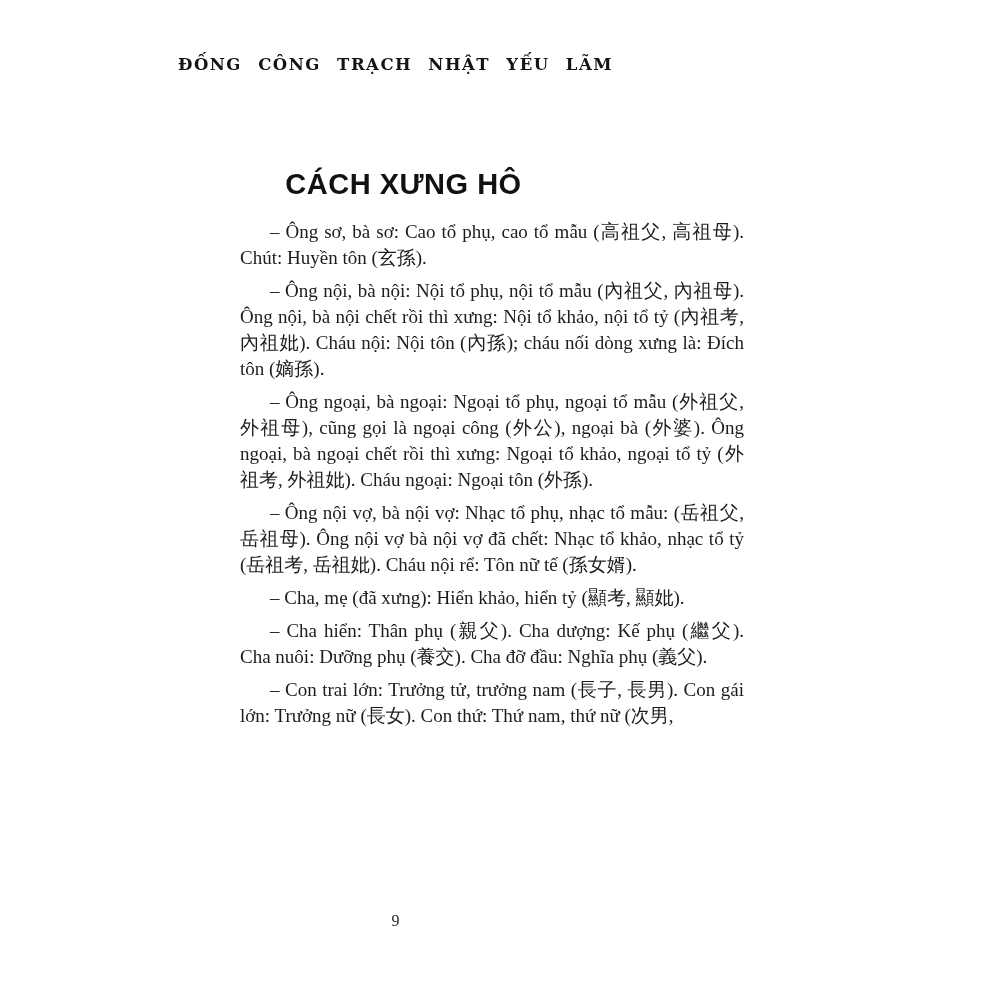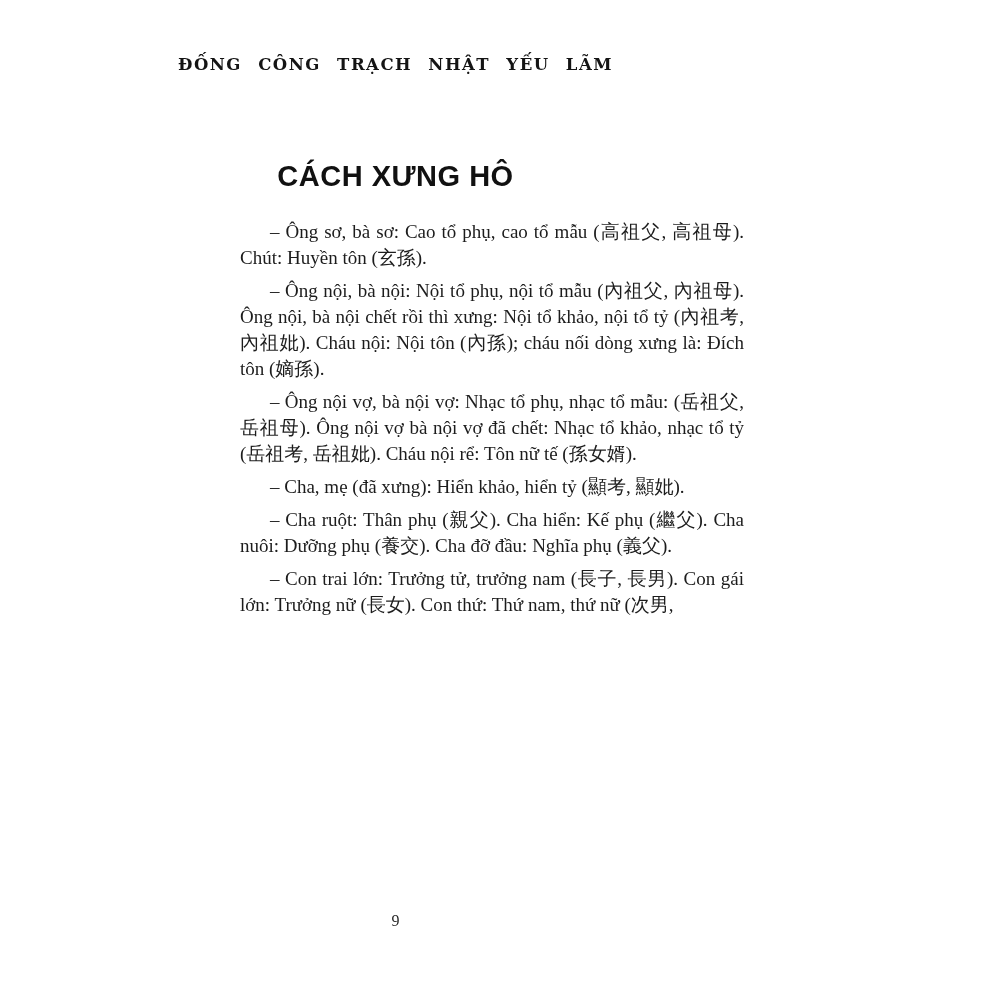--- a/index.html
+++ b/index.html
@@ -33,21 +33,21 @@
     position: absolute;
     top: 160px;
     left: 0;
     width: 100%;
     text-align: center;
     font-family: "Liberation Sans", "DejaVu Sans", sans-serif;
     font-weight: bold;
     font-size: 29px;
     letter-spacing: 0.5px;
     color: #111111;
-    margin: 0;
+    margin: 8px;
   }
   .body-text {
     position: absolute;
     top: 219px;
     left: 240px;
     width: 509px;
     font-size: 19px;
     line-height: 26px;
     text-align: justify;
     color: #1c1c1c;
@@ -71,21 +71,22 @@
 
 <div class="page">
 
   <div class="running-header">ĐỐNG CÔNG TRẠCH NHẬT YẾU LÃM</div>
 
   <h1 class="page-title">CÁCH XƯNG HÔ</h1>
 
   <div class="body-text">
       <p>– Ông sơ, bà sơ: Cao tổ phụ, cao tổ mẫu (高祖父, 高祖母). Chút: Huyền tôn (玄孫).</p>
       <p>– Ông nội, bà nội: Nội tổ phụ, nội tổ mẫu (內祖父, 內祖母). Ông nội, bà nội chết rồi thì xưng: Nội tổ khảo, nội tổ tỷ (內祖考, 內祖妣). Cháu nội: Nội tôn (內孫); cháu nối dòng xưng là: Đích tôn (嫡孫).</p>
+      <p>– Ông ngoại, bà ngoại: Ngoại tổ phụ, ngoại tổ mẫu (外祖父, 外祖母), cũng gọi là ngoại công (外公), ngoại bà (外婆). Ông ngoại, bà ngoại chết rồi thì xưng: Ngoại tổ khảo, ngoại tổ tỷ (外祖考, 外祖妣). Cháu ngoại: Ngoại tôn (外孫).</p>
       <p>– Ông nội vợ, bà nội vợ: Nhạc tổ phụ, nhạc tổ mẫu: (岳祖父, 岳祖母). Ông nội vợ bà nội vợ đã chết: Nhạc tổ khảo, nhạc tổ tỷ (岳祖考, 岳祖妣). Cháu nội rể: Tôn nữ tế (孫女婿).</p>
       <p>– Cha, mẹ (đã xưng): Hiển khảo, hiển tỷ (顯考, 顯妣).</p>
-      <p>– Cha ruột: Thân phụ (親父). Cha hiển: Kế phụ (繼父). Cha nuôi: Dưỡng phụ (養交). Cha đỡ đầu: Nghĩa phụ (義父).</p>
+      <p>– Cha hiển: Thân phụ (親父). Cha dượng: Kế phụ (繼父). Cha nuôi: Dưỡng phụ (養交). Cha đỡ đầu: Nghĩa phụ (義父).</p>
       <p>– Con trai lớn: Trưởng tử, trưởng nam (長子, 長男). Con gái lớn: Trưởng nữ (長女). Con thứ: Thứ nam, thứ nữ (次男,</p>
     </div>
 
   <div class="page-number">9</div>
 
 </div>
 
 </body></html>

